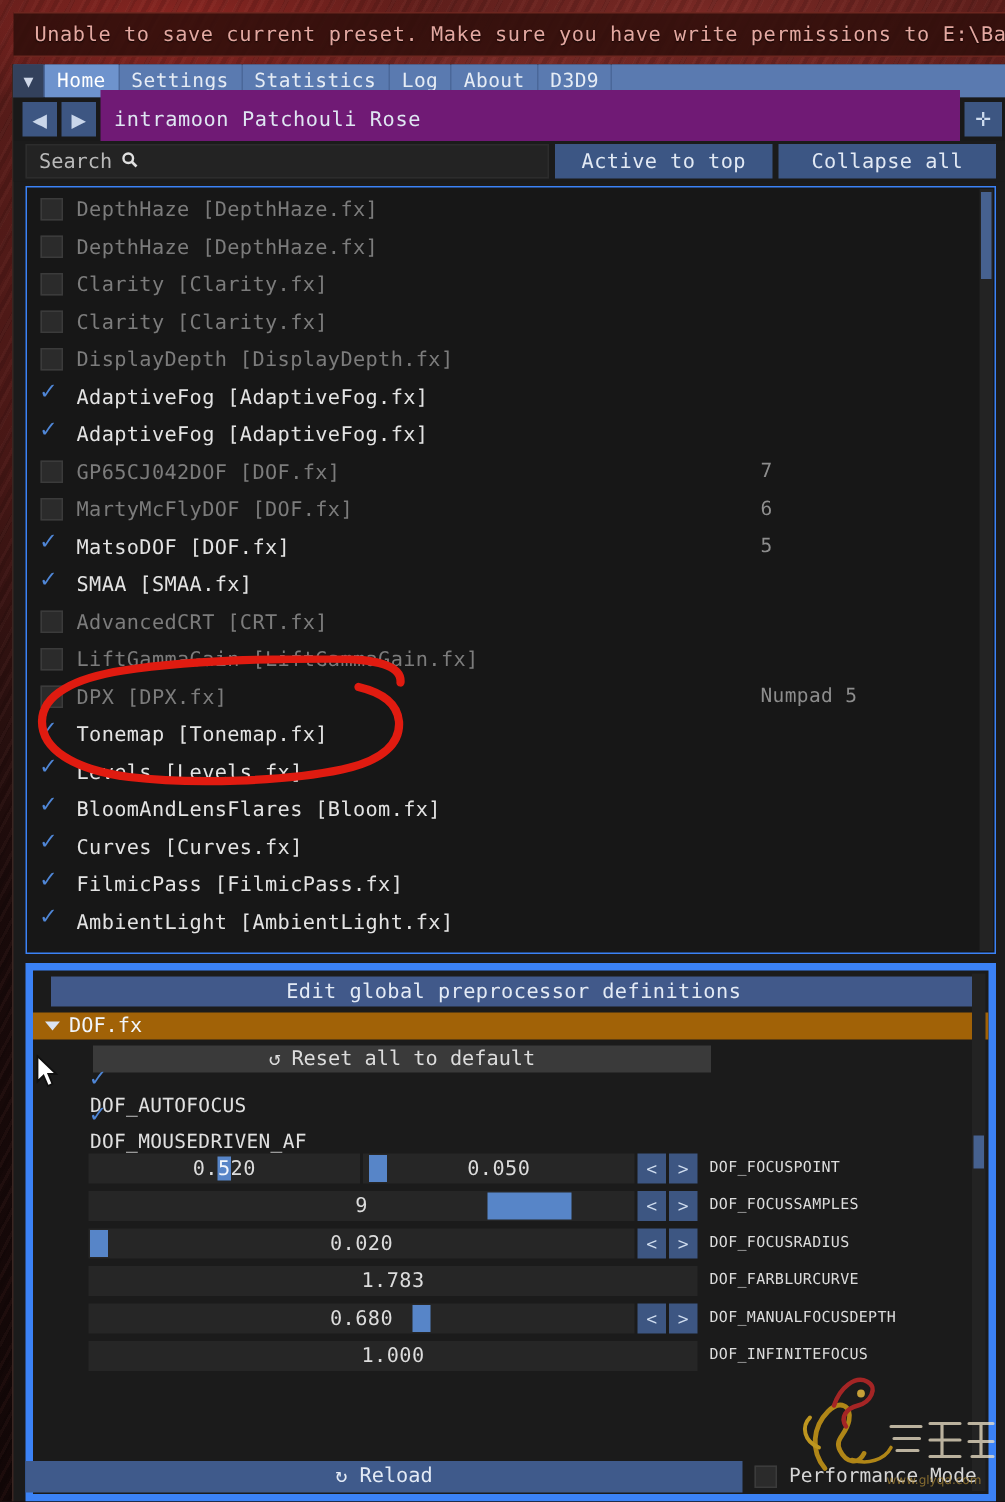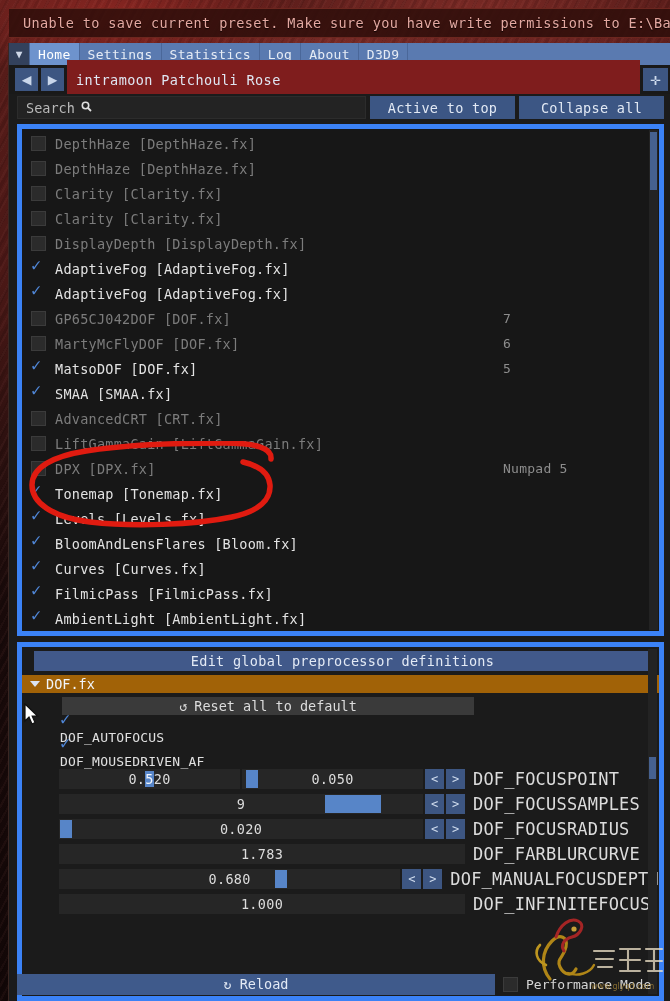--- a/index.html
+++ b/index.html
@@ -75,21 +75,21 @@
     height: 29px; display: flex; align-items: center;
     background: #191919; padding: 3px 2px 3px 6px; gap: 3px;
     flex: 0 0 auto;
   }
   .arrow-btn {
     width: 23px; height: 23px; background: #3d5682;
     display: flex; align-items: center; justify-content: center;
     color: #c9d6ea; cursor: pointer; flex: 0 0 auto;
   }
   .preset-field {
-    flex: 1; height: 40px; background: #7f1d1d;
+    flex: 1; height: 40px; background: #701a75;
     display: flex; align-items: center; padding-left: 9px;
     color: #dfe6f2; font-size: 13.5px; letter-spacing: .4px;
     overflow: hidden; white-space: nowrap; cursor: text;
   }
   .plus-btn {
     width: 25px; height: 23px; background: #3d5682;
     display: flex; align-items: center; justify-content: center;
     color: #cfdcee; font-size: 17px; line-height: 1; cursor: pointer; flex:0 0 auto;
   }
 
@@ -107,21 +107,21 @@
   .top-btn {
     width: 145px; height: 23px; background: #3c5684;
     display:flex; align-items:center; justify-content:center;
     color:#e2e9f4; font-size:13.5px; letter-spacing:.3px; cursor:pointer;
     flex:0 0 auto;
   }
 
   
   .effects-wrap {
     margin: 3px 6px 0 8px; flex: 0 0 512px;
-    background: #171717; border: 5px solid #3b82f6;
+    background: #171717; border: 1px solid #3b82f6;
     position: relative; overflow: hidden;
   }
   .effects-list { position:absolute; inset:0 10px 0 0; padding-top: 2px; overflow:hidden; }
   .fx-row {
     height: 25px; display:flex; align-items:center; padding-left: 9px;
     font-size: 13.5px; letter-spacing: .25px; cursor: pointer;
   }
   .cbx {
     width: 15px; height: 15px; flex:0 0 auto; margin-right: 9px;
     border: 1px solid #3b3b3b; background:#2b2b2b; position: relative;
@@ -182,21 +182,21 @@
   }
   .slot .grab { position:absolute; top:1px; bottom:1px; width:12px; background:#5785c8; }
   .slot .grab.wide { width: 56px; }
   .slot .val { position: relative; z-index: 2; }
   .slot .val .hl { background:#5785c8; color:#f2f6fc; }
   .stepper {
     width: 19px; height: 20px; background:#3d5682; margin-right:2px;
     display:flex; align-items:center; justify-content:center;
     color:#cfdcee; font-size:12px; cursor:pointer; flex:0 0 auto;
   }
-  .pp-name { color:#dcdcdc; font-size:17px; letter-spacing:.2px; padding-left:6px; white-space:nowrap;text-align:center; }
+  .pp-name { color:#dcdcdc; font-size:10px; letter-spacing:.2px; padding-left:6px; white-space:nowrap;text-align:center; }
 
   
   .action-row {
     position:absolute; left:8px; right:6px; bottom:6px; height: 22px;
     display:flex; align-items:center; gap: 8px;
   }
   .reload-btn {
     width: 478px; height: 21px; background:#3f5a8b;
     display:flex; align-items:center; justify-content:center; gap:8px;
     color:#e3eaf5; font-size:13.5px; cursor:pointer;

